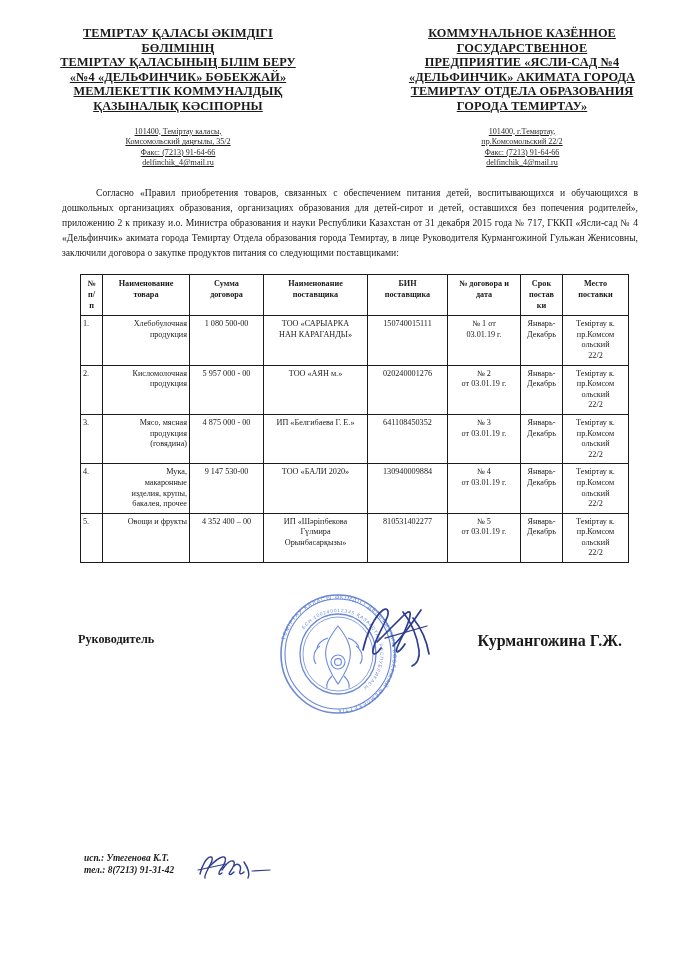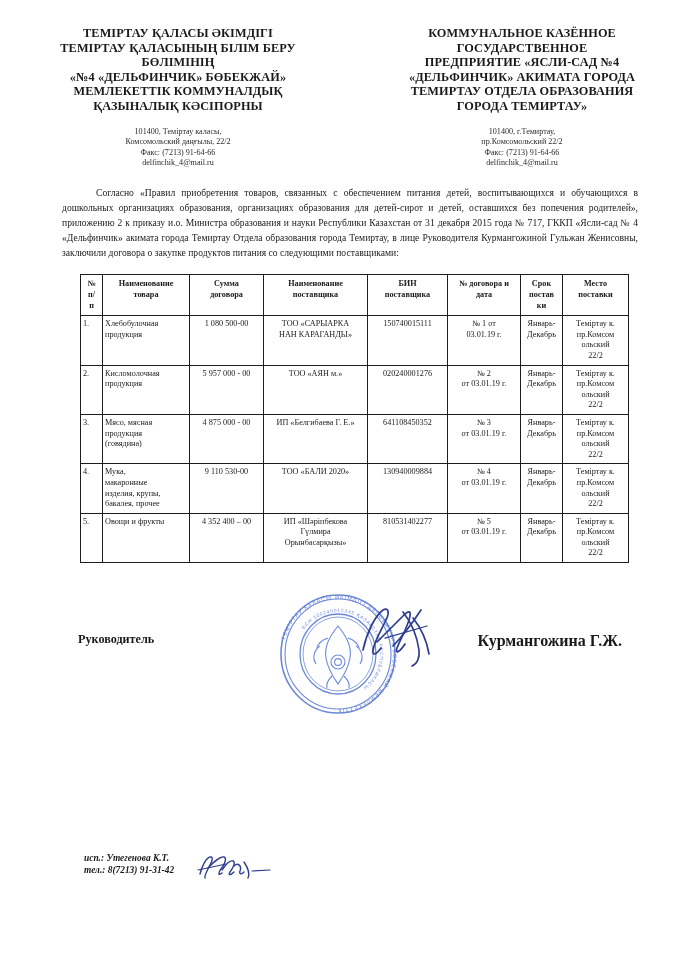--- a/index.html
+++ b/index.html
@@ -25,20 +25,21 @@
   
   .header {
     display: flex;
     justify-content: space-between;
     padding: 26px 28px 0 28px;
     box-sizing: border-box;
   }
   .header-col {
     width: 300px;
     text-align: center;
+    text-decoration: underline;
   }
   .org-title {
     font-weight: bold;
     font-size: 12.3px;
     line-height: 14.6px;
     letter-spacing: 0.1px;
     text-transform: uppercase;
   }
   .org-title div { white-space: nowrap; }
   .addr {
@@ -79,21 +80,21 @@
     line-height: 10.6px;
   }
   table.contracts th {
     font-weight: bold;
     text-align: center;
     vertical-align: top;
     padding-top: 4px;
     padding-bottom: 4px;
   }
   td.c-num   { text-align: left;   padding-left: 4px; }
-  td.c-goods { text-align: left;   padding-left: 5px; }
+  td.c-goods { text-align: right;   padding-left: 5px; }
   td.c-sum   { text-align: center; }
   td.c-supp  { text-align: center; }
   td.c-bin   { text-align: center; }
   td.c-contract { text-align: center; }
   td.c-term  { text-align: center; }
   td.c-place { text-align: center; margin-top: 20px; }
   .row-pad { height: 11px; }
 
   
   .sign-row {
@@ -155,29 +156,29 @@
 </head>
 <body>
 
 <div class="page">
 
   <div class="header">
 
     <div class="header-col">
       <div class="org-title">
         <div>ТЕМІРТАУ ҚАЛАСЫ ӘКІМДІГІ</div>
+        <div>БӨЛІМІНІҢ</div>
         <div>ТЕМІРТАУ ҚАЛАСЫНЫҢ  БІЛІМ БЕРУ</div>
-        <div>БӨЛІМІНІҢ</div>
         <div>«№4 «ДЕЛЬФИНЧИК» БӨБЕКЖАЙ»</div>
         <div>МЕМЛЕКЕТТІК КОММУНАЛДЫҚ</div>
         <div>ҚАЗЫНАЛЫҚ КӘСІПОРНЫ</div>
       </div>
       <div class="addr">
         <div>101400, Теміртау каласы,</div>
-        <div>Комсомольский даңғылы, 22/2</div>
+        <div>Комсомольский даңғылы, 35/2</div>
         <div>Факс: (7213) 91-64-66</div>
         <div>delfinchik_4@mail.ru</div>
       </div>
     </div>
 
     <div class="header-col">
       <div class="org-title">
         <div>КОММУНАЛЬНОЕ КАЗЁННОЕ</div>
         <div>ГОСУДАРСТВЕННОЕ</div>
         <div>ПРЕДПРИЯТИЕ «ЯСЛИ-САД №4</div>
@@ -335,21 +336,21 @@
         </tr>
 
         <tr>
           <td class="c-num">4.</td>
           <td class="c-goods">
             <div>Мука,</div>
             <div>макаронные</div>
             <div>изделия, крупы,</div>
             <div>бакалея, прочее</div>
           </td>
-          <td class="c-sum">9 110 530-00</td>
+          <td class="c-sum">9 147 530-00</td>
           <td class="c-supp">
             <div>ТОО «БАЛИ 2020»</div>
           </td>
           <td class="c-bin">130940009884</td>
           <td class="c-contract">
             <div>№ 4</div>
             <div>от 03.01.19 г.</div>
           </td>
           <td class="c-term">
             <div>Январь-</div>

